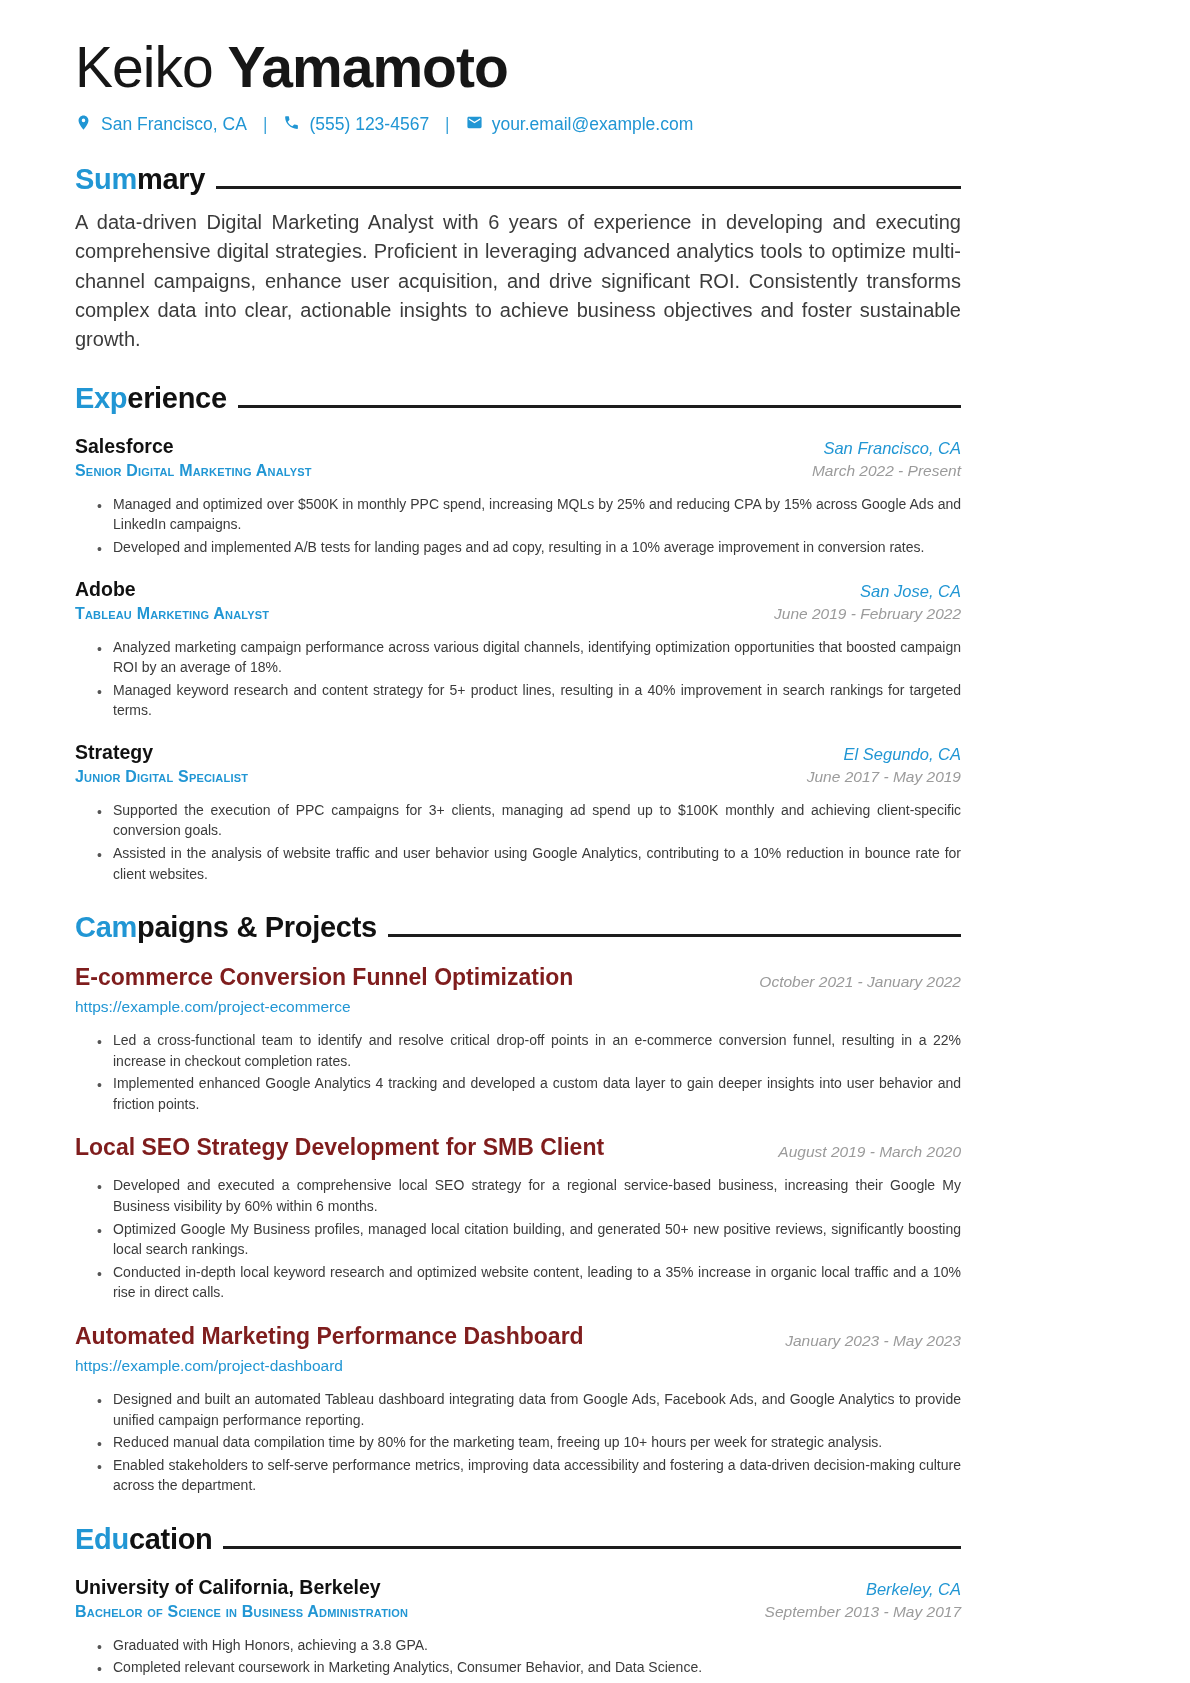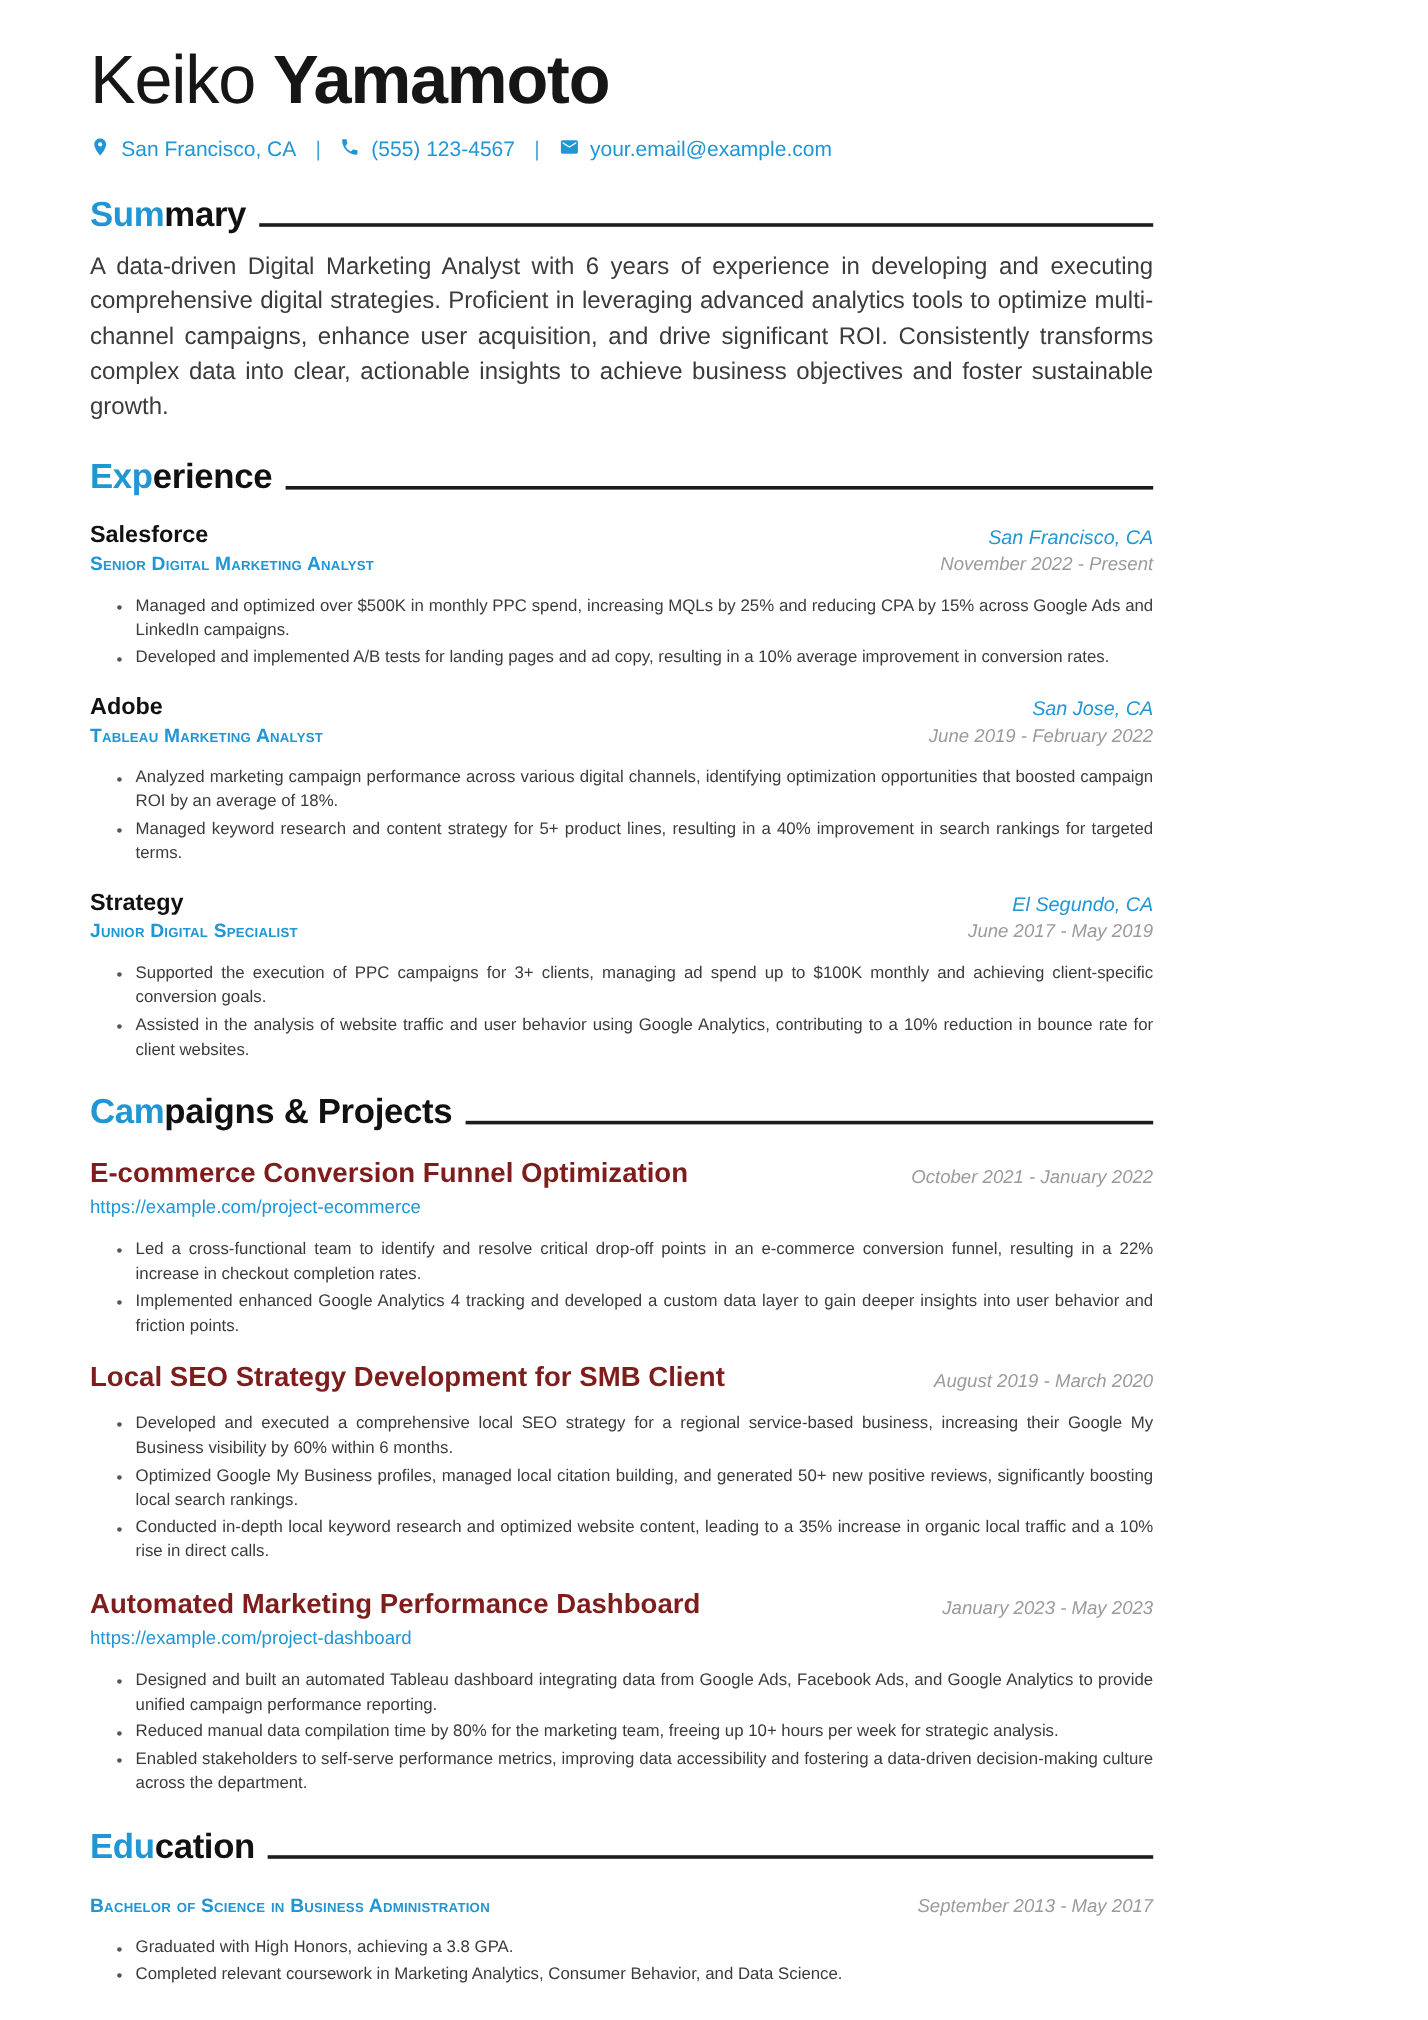--- a/index.html
+++ b/index.html
@@ -173,21 +173,21 @@
       <span class="sec-rule"></span>
     </div>
 
     <div class="entry">
       <div class="entry-row">
         <span class="company">Salesforce</span>
         <span class="loc">San Francisco, CA</span>
       </div>
       <div class="entry-row">
         <span class="position">Senior Digital Marketing Analyst</span>
-        <span class="dates">November 2022 - Present</span>
+        <span class="dates">March 2022 - Present</span>
       </div>
       <ul class="bullets">
         <li>Managed and optimized over $500K in monthly PPC spend, increasing MQLs by 25% and reducing CPA by 15% across Google Ads and LinkedIn campaigns.</li>
         <li>Developed and implemented A/B tests for landing pages and ad copy, resulting in a 10% average improvement in conversion rates.</li>
       </ul>
     </div>
 
     <div class="entry">
       <div class="entry-row">
         <span class="company">Adobe</span>
@@ -264,20 +264,24 @@
   </div>
 
   <div class="section">
     <div class="sec-head">
       <span class="sec-title"><span class="accent">Edu</span><span>cation</span></span>
       <span class="sec-rule"></span>
     </div>
 
     <div class="entry">
       <div class="entry-row">
+        <span class="company">University of California, Berkeley</span>
+        <span class="loc">Berkeley, CA</span>
+      </div>
+      <div class="entry-row">
         <span class="position">Bachelor of Science in Business Administration</span>
         <span class="dates">September 2013 - May 2017</span>
       </div>
       <ul class="bullets">
         <li>Graduated with High Honors, achieving a 3.8 GPA.</li>
         <li>Completed relevant coursework in Marketing Analytics, Consumer Behavior, and Data Science.</li>
 
       </ul>
     </div>
   </div>

